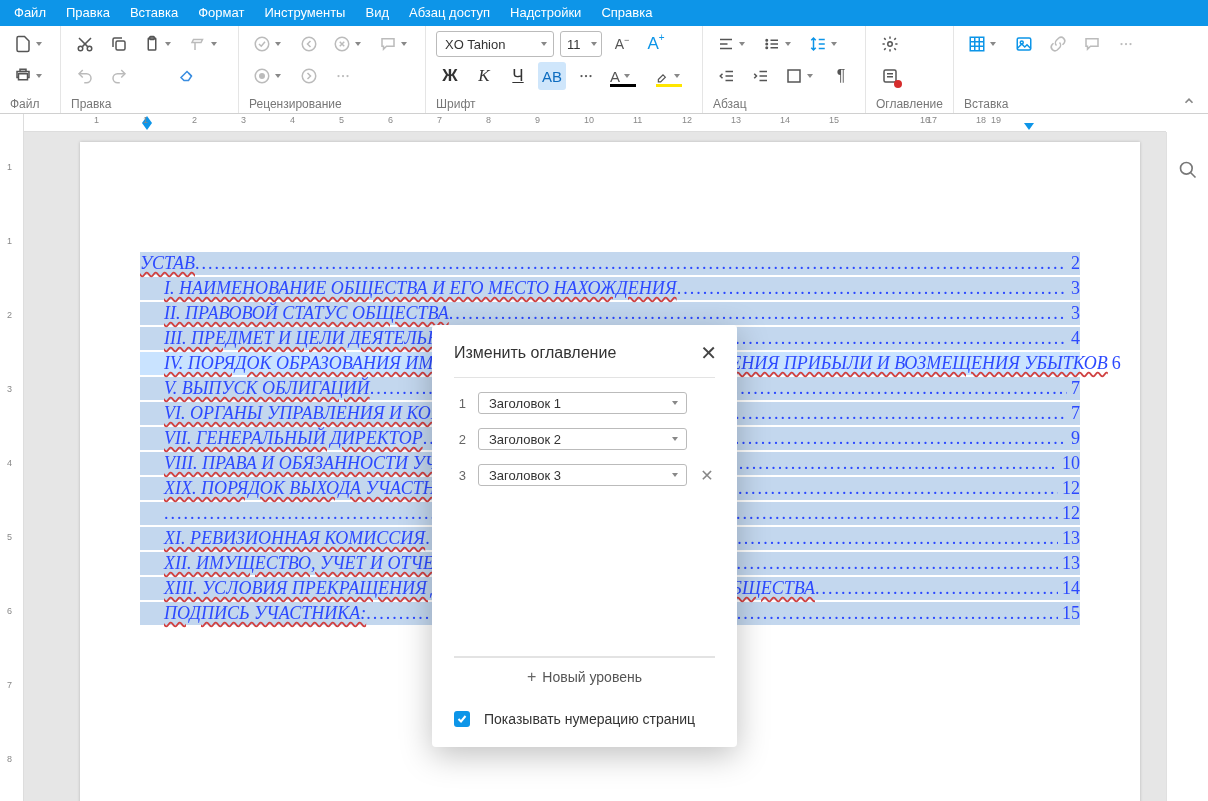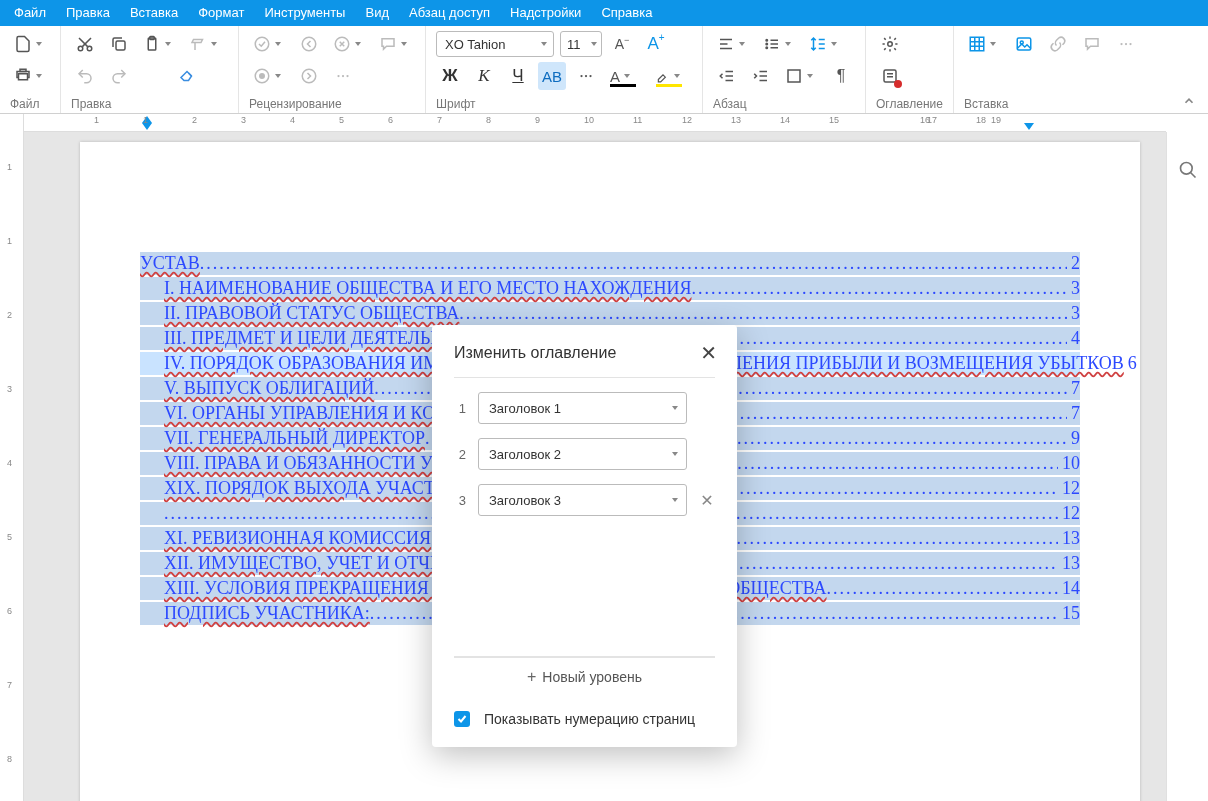--- a/index.html
+++ b/index.html
@@ -41,32 +41,32 @@
 .page { position: absolute; left: 56px; top: 10px; width: 1060px; min-height: 1400px; background: #fff; box-shadow: 0 0 3px rgba(0,0,0,0.2); padding: 110px 60px 60px 60px; }
 .rightpanel { width: 42px; background: #fff; border-left: 1px solid #e0e0e0; display: flex; flex-direction: column; align-items: center; padding-top: 24px; gap: 18px; margin-top: 18px; }
 .rightpanel svg { width: 20px; height: 20px; color: #777; }
 .collapse-chev { position: absolute; right: 12px; top: 94px; color: #888; cursor: pointer; }
 
 
 .toc-line { display: flex; align-items: baseline; font-family: Georgia, 'Times New Roman', serif; font-size: 18px; color: #2c49ff; background: #c3d7ee; margin-bottom: 2px; padding: 1px 0; }
 .toc-line.lvl0 { padding-left: 0; }
 .toc-line.lvl1 { padding-left: 24px; }
 .toc-line.cur { background: #c9e3ff; }
-.toc-title { white-space: nowrap; text-decoration: underline; text-decoration-color: #d04040; text-decoration-style: wavy; text-underline-offset: 2px; }
+.toc-title { white-space: nowrap; text-decoration: underline; text-decoration-color: #d04040; text-decoration-style: wavy; text-underline-offset: 2px; font-style: italic; }
 .toc-leader { flex: 1; overflow: hidden; letter-spacing: 2px; color: #2c49ff; }
 .toc-pg { padding-left: 4px; }
 
 
 .dialog { position: absolute; left: 432px; top: 325px; width: 305px; background: #fff; border-radius: 4px; box-shadow: 0 8px 32px rgba(0,0,0,0.25); z-index: 100; display: flex; flex-direction: column; }
 .dialog-hd { display: flex; justify-content: space-between; align-items: center; padding: 18px 20px 14px 22px; font-size: 16px; color: #333; }
 .dialog-close { cursor: pointer; font-size: 20px; color: #444; line-height: 1; }
 .dialog-body { border: 1px solid #e3e3e3; border-left: none; border-right: none; margin: 0 22px; padding: 14px 0 0 0; min-height: 280px; }
 .level-row { display: flex; align-items: center; gap: 12px; margin-bottom: 14px; }
 .level-num { width: 12px; text-align: right; color: #666; font-size: 13px; }
-.level-select { flex: 1; border: 1px solid #bbb; border-radius: 3px; height: 32px; display: flex; align-items: center; justify-content: space-between; padding: 0 8px 0 10px; font-size: 13px; cursor: pointer; }
+.level-select { flex: 1; border: 1px solid #bbb; border-radius: 3px; height: 22px; display: flex; align-items: center; justify-content: space-between; padding: 0 8px 0 10px; font-size: 13px; cursor: pointer; }
 .level-del { width: 16px; color: #888; cursor: pointer; font-size: 16px; text-align: center; }
 .level-del.hidden { visibility: hidden; }
 .add-level { display: flex; align-items: center; justify-content: center; gap: 6px; color: #555; font-size: 14px; height: 38px; border-top: 1px solid #e3e3e3; margin: 0 22px; cursor: pointer; }
 .add-level .plus { font-size: 16px; color: #666; }
 .dialog-ft { padding: 16px 24px 20px 22px; display: flex; align-items: center; gap: 14px; }
 .checkbox { width: 16px; height: 16px; background: #0d95e8; border-radius: 3px; display: flex; align-items: center; justify-content: center; }
 .checkbox svg { width: 12px; height: 12px; color: #fff; }
 .dialog-ft label { font-size: 14px; color: #333; }
 </style>
 </head>

